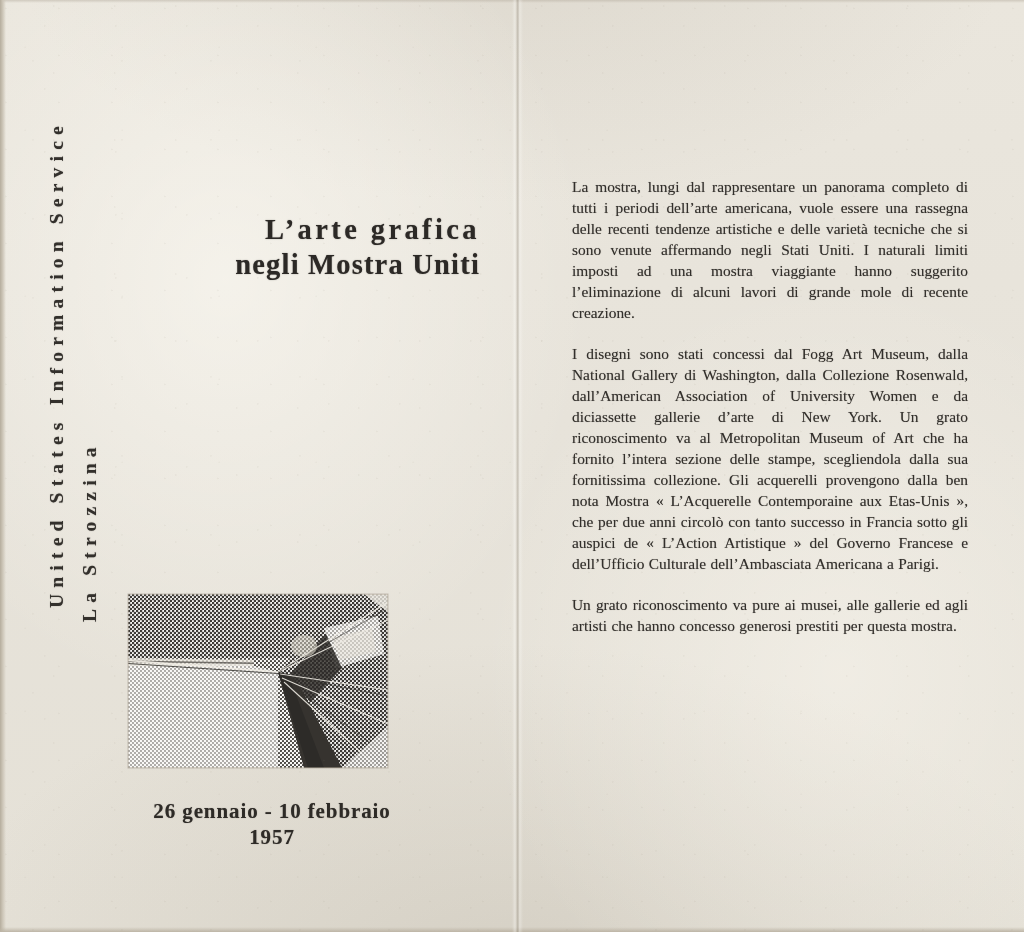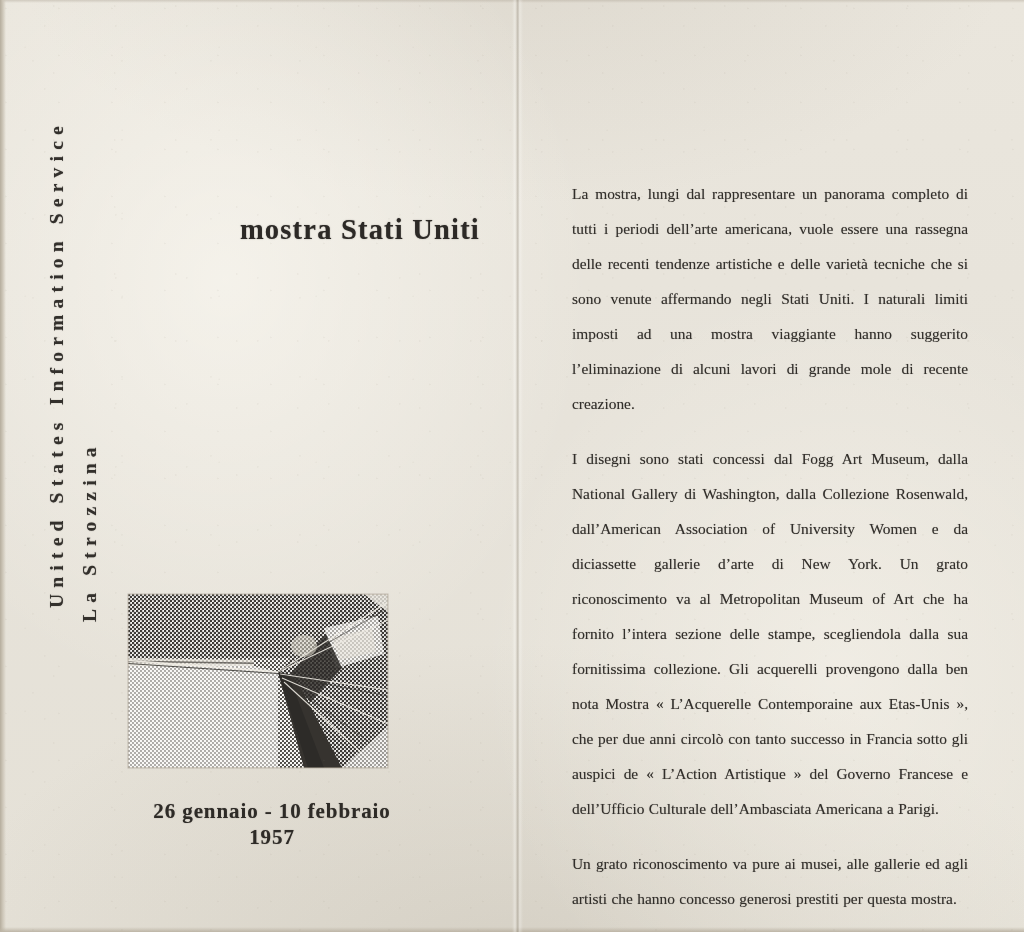--- a/index.html
+++ b/index.html
@@ -131,21 +131,21 @@
   
   #textcol {
     position: absolute;
     left: 572px;
     top: 176px;
     width: 396px;
   }
   #textcol p {
     margin: 0 0 20px 0;
     font-size: 15.4px;
-    line-height: 35px;
+    line-height: 21px;
     text-align: justify;
     text-align-last: left;
     color: #322f2b;
     text-shadow: 0 0 0.85px rgba(58,54,48,0.45);
     word-spacing: 0.6px;
   }
   #textcol p:last-child { margin-bottom: 16px; }
 
   
   #venue {
@@ -197,21 +197,22 @@
   <div id="edge-left"></div>
   <div id="edge-bottom"></div>
 
   <div id="cover">
 
     <div class="vrail" id="usis-line">United States Information Service</div>
 
     <div class="vrail" id="strozzina-line">La Strozzina</div>
 
     <div id="title-block">
-      <span class="tline l3">mostra Stati Uniti</span>
+      <span class="tline l1">L’arte grafica</span>
+      <span class="tline l3">negli Mostra Uniti</span>
     </div>
 
     <div id="plate">
       <svg viewBox="0 0 260 174" preserveAspectRatio="none">
         <defs>
 
           <pattern id="dots" width="4" height="4" patternUnits="userSpaceOnUse">
             <rect width="4" height="4" fill="#ffffff"></rect>
             <circle cx="1" cy="1" r="1.35" fill="#1c1a18"></circle>
             <circle cx="3" cy="3" r="1.35" fill="#1c1a18"></circle>

